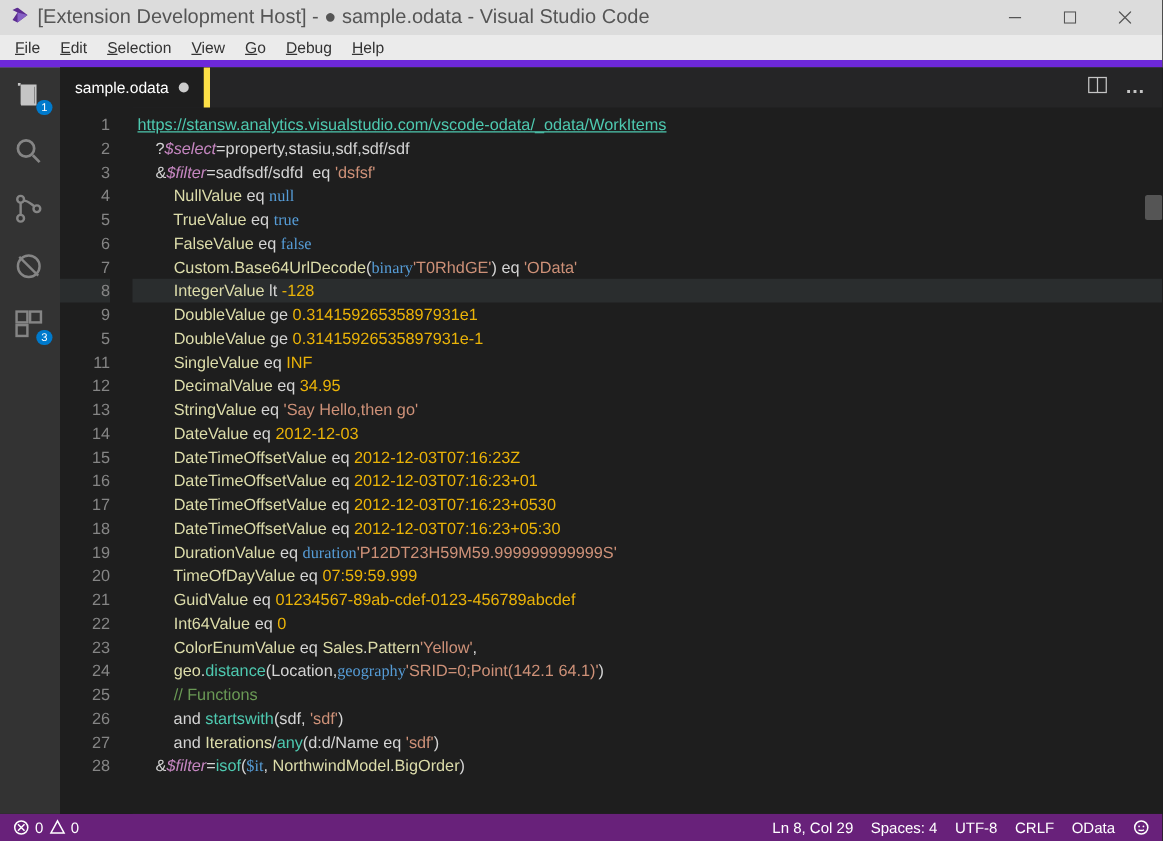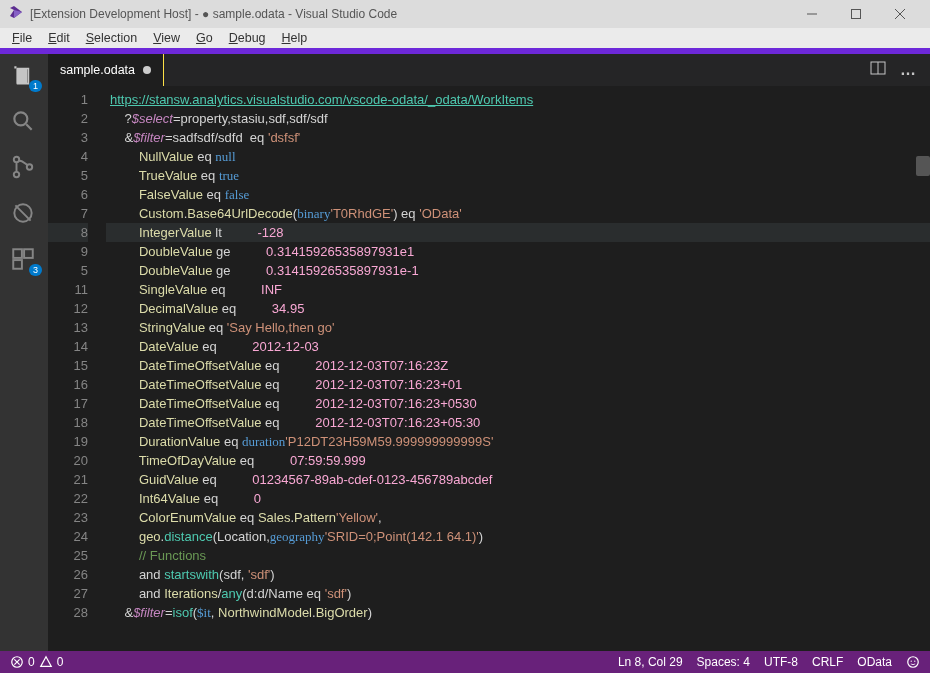--- a/index.html
+++ b/index.html
@@ -1,19 +1,19 @@
 <!DOCTYPE html>
 <html><head>
 <meta charset="utf-8">
 <style>
   * { margin: 0; padding: 0; box-sizing: border-box; font-family: 'Segoe UI', Tahoma, sans-serif; }
   html, body { width: 930px; height: 673px; overflow: hidden; background:#1e1e1e; }
 
   
-  .titlebar { height: 28px; background: #dcdcdc; display:flex; align-items:center; color:#555; padding:0 8px; font-size:12px; }
+  .titlebar { height: 28px; background: #dcdcdc; display:flex; align-items:center; color:#555; padding:0 8px; font-size:16px; }
   .titlebar .logo { width:16px; height:16px; margin-right:6px; }
   .titlebar .spacer { flex:1; }
   .win-btn { width:44px; height:28px; display:flex; align-items:center; justify-content:center; color:#555; }
   .win-btn svg { width:10px; height:10px; }
 
   
   .menubar { height: 26px; background:#ebebeb; display:flex; align-items:center; padding:0 4px; border-bottom:6px solid #6d28d9;}
   .menu-item { padding:3px 8px; font-size:12.5px; color:#333; cursor:default; }
   .menu-item .u { text-decoration: underline; }
 
@@ -21,38 +21,38 @@
 
   
   .actbar { width:48px; background:#333333; display:flex; flex-direction:column; align-items:center; padding-top:8px; gap:18px; }
   .act-icon { width:28px; height:28px; fill:#858585; position:relative; }
   .act-icon svg { width:26px; height:26px; }
   .badge { position:absolute; bottom:-2px; right:-4px; background:#007acc; color:#fff; font-size:9px; border-radius:8px; padding:0 4px; line-height:12px; }
 
   
   .main { flex:1; display:flex; flex-direction:column; background:#1e1e1e; color:#d4d4d4; min-width:0;}
   .tabs { height:32px; background:#252526; display:flex; align-items:stretch; }
-  .tab { display:flex; align-items:center; padding:0 12px; background:#1e1e1e; color:#ffffff; font-size:12.5px; gap:8px; border-right:1px solid #fde047;}
+  .tab { display:flex; align-items:center; padding:0 12px; background:#1e1e1e; color:#ffffff; font-size:12.5px; gap:8px; border-right:5px solid #fde047;}
   .tab .dirty { width:8px; height:8px; border-radius:50%; background:#cccccc; }
   .tabs-right { margin-left:auto; display:flex; align-items:center; gap:14px; padding-right:12px; color:#c5c5c5;}
   .tabs-right svg { width:16px; height:16px; fill:#c5c5c5;}
 
   .editor { flex:1; display:flex; font-family: Consolas, 'Courier New', monospace; font-size:13px; line-height:19px; overflow:hidden; position:relative;}
   .gutter { width:58px; text-align:right; padding:4px 18px 4px 0; color:#858585; user-select:none; background:#1e1e1e;}
   .code { flex:1; padding:4px 0; white-space:pre; color:#d4d4d4; }
   .code .line { height:19px; padding-left:4px;}
   .hl { background:#2a2d2e; }
   .gutter .line.hl { background:#2a2d2e; }
 
   .tok-url { color:#4ec9b0; text-decoration:underline; }
   .tok-key { color:#c586c0;font-style:italic; }  
   .tok-prop { color:#dcdcaa;text-align:center; } 
   .tok-kw { color:#569cd6;font-family:Liberation Serif, serif; }   
   .tok-str { color:#ce9178; }  
-  .tok-num { color:#f9a8d4;margin-left:32px; }  
+  .tok-num { color:#eab308; }  
   .tok-func { color:#4ec9b0; } 
   .tok-comm { color:#6a9955; } 
   .tok-white { color:#d4d4d4; }
 
   
   .statusbar { height:22px; background:#68217a; color:#fff; display:flex; align-items:center; font-size:12px; padding:0 10px; gap:14px;}
   .statusbar .spacer { flex:1; }
   .statusbar .item { display:flex; align-items:center; gap:4px;}
   .statusbar svg { width:14px; height:14px; fill:#fff; }
 

